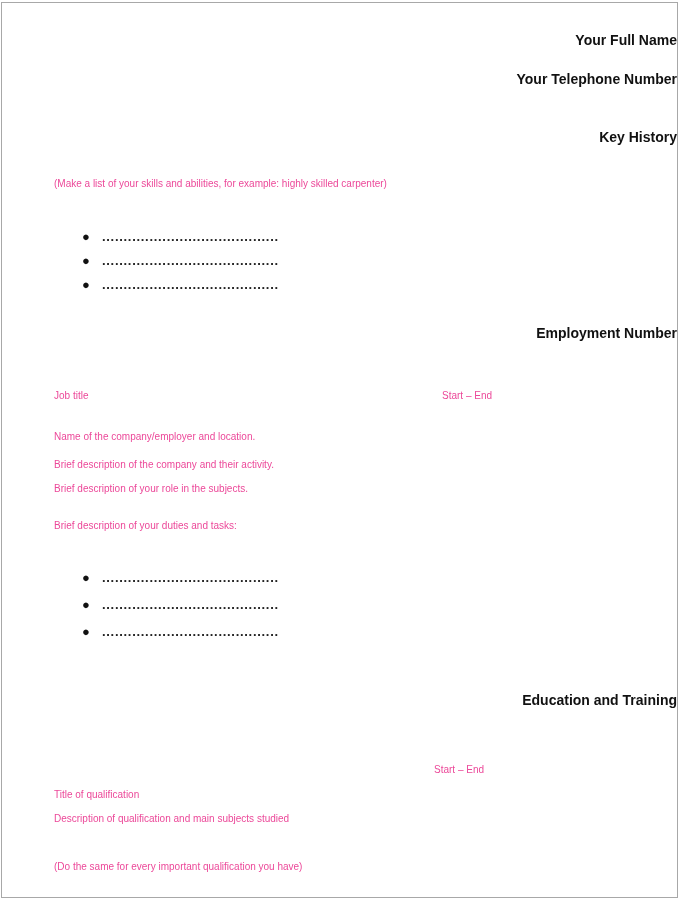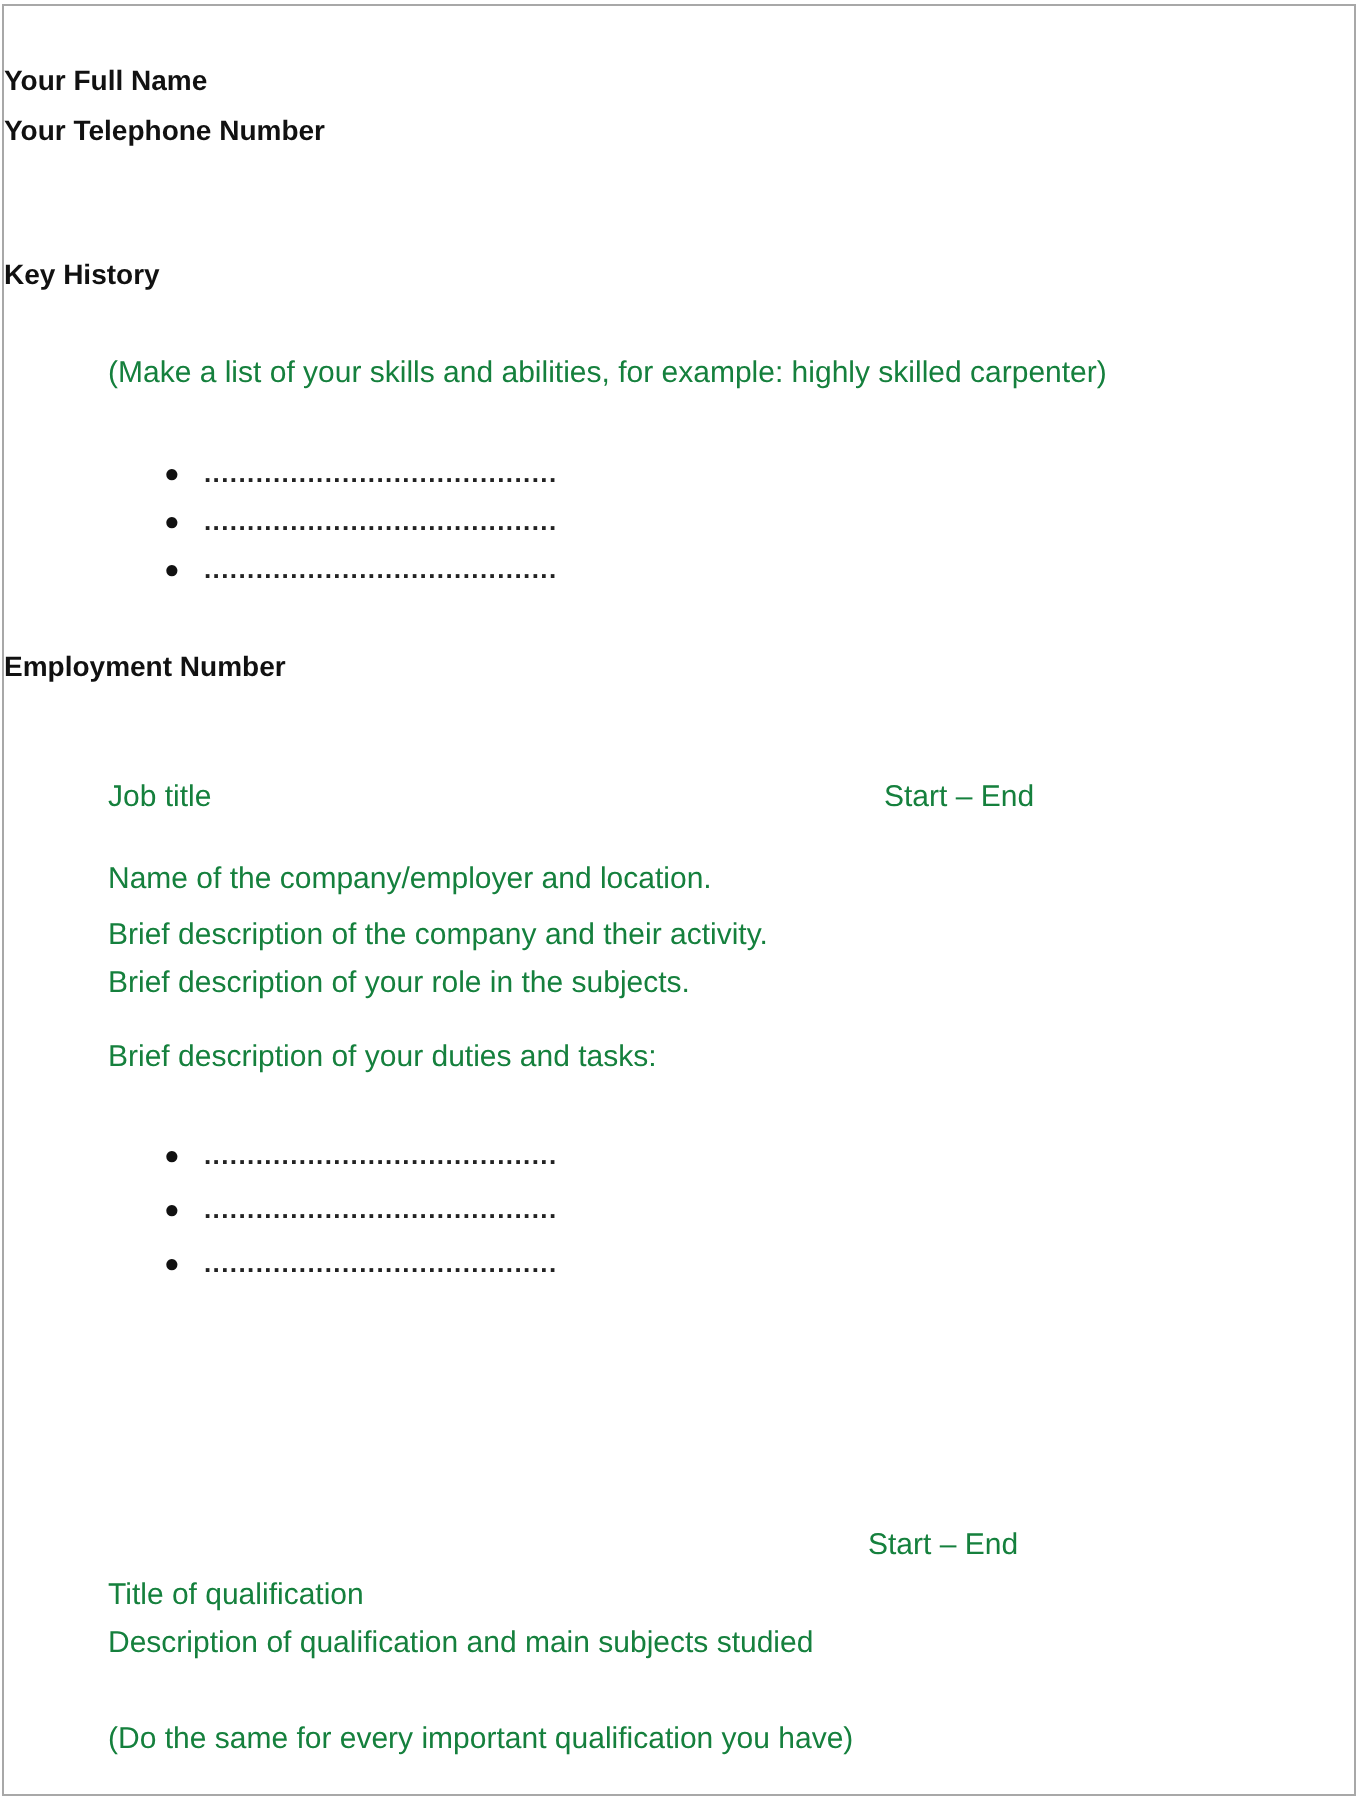--- a/index.html
+++ b/index.html
@@ -13,25 +13,25 @@
   .page {
     position: absolute;
     left: 1px; top: 2px;
     width: 677px; height: 896px;
     background: #ffffff;
     border: 1px solid #a8a8a8;
   }
   .line {
     position: absolute;
     left: 0; width: 100%;
-    color: #15803d;
-    font-size: 15px;
+    color: #ec4899;
+    font-size: 10px;
     white-space: nowrap;
   }
-  .centered { text-align: left; }
+  .centered { text-align: right; }
   .heading { font-weight: bold; font-size: 14px; color: #111; }
   .body-text { padding-left: 52px; }
   .col-right { position: absolute; left: 440px; top: 0; }
   .col-right-edu { position: absolute; left: 432px; top: 0; }
   .bullet-row {
     position: absolute;
     left: 80px;
     display: flex;
     align-items: center;
     color: #1d1d1d;
@@ -48,21 +48,21 @@
     font-size: 13px;
     color: #222;
   }
 </style>
 </head>
 <body>
 
 <div class="page">
 
   <div class="line centered heading" style="top:29px">Your Full Name</div>
-  <div class="line centered heading" style="top:54px">Your Telephone Number</div>
+  <div class="line centered heading" style="top:68px">Your Telephone Number</div>
 
   <div class="line centered heading" style="top:126px">Key History</div>
   <div class="line body-text" style="top:175px">(Make a list of your skills and abilities, for example: highly skilled carpenter)</div>
 
   <div class="bullet-row" style="top:226px">
     <span class="bullet-marker">●</span>
     <span class="dots">.........................................</span>
   </div>
   <div class="bullet-row" style="top:250px">
     <span class="bullet-marker">●</span>
@@ -92,20 +92,21 @@
   </div>
   <div class="bullet-row" style="top:594px">
     <span class="bullet-marker">●</span>
     <span class="dots">.........................................</span>
   </div>
   <div class="bullet-row" style="top:621px">
     <span class="bullet-marker">●</span>
     <span class="dots">.........................................</span>
   </div>
 
+  <div class="line centered heading" style="top:689px">Education and Training</div>
 
   <div class="line body-text" style="top:761px">
     <span class="col-right-edu">Start – End</span>
   </div>
 
   <div class="line body-text" style="top:810px">Description of qualification and main subjects studied</div>
   <div class="line body-text" style="top:786px">Title of qualification</div>
 
   <div class="line body-text" style="top:858px">(Do the same for every important qualification you have)</div>
 

